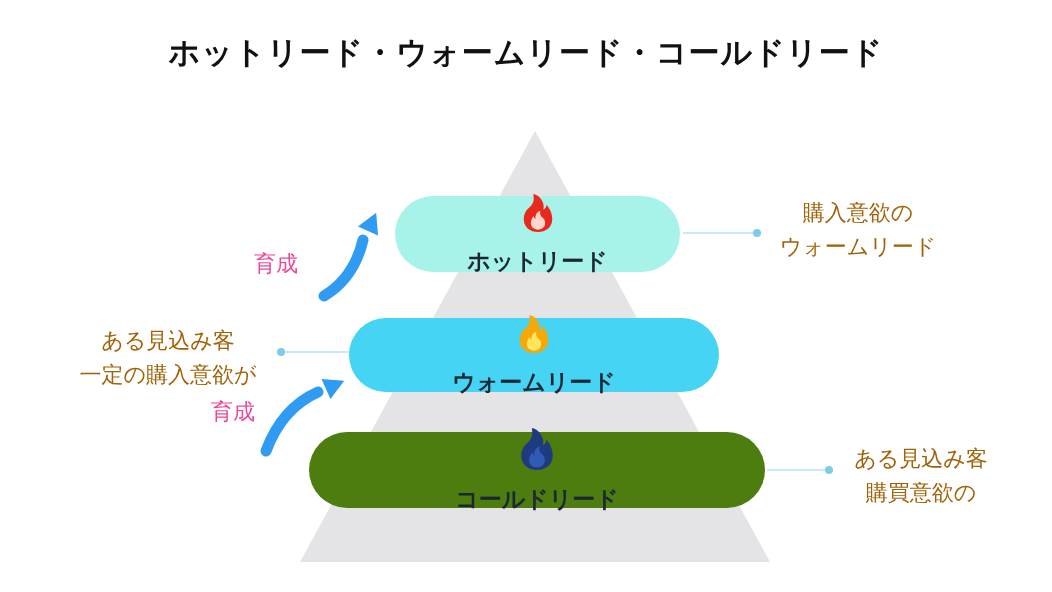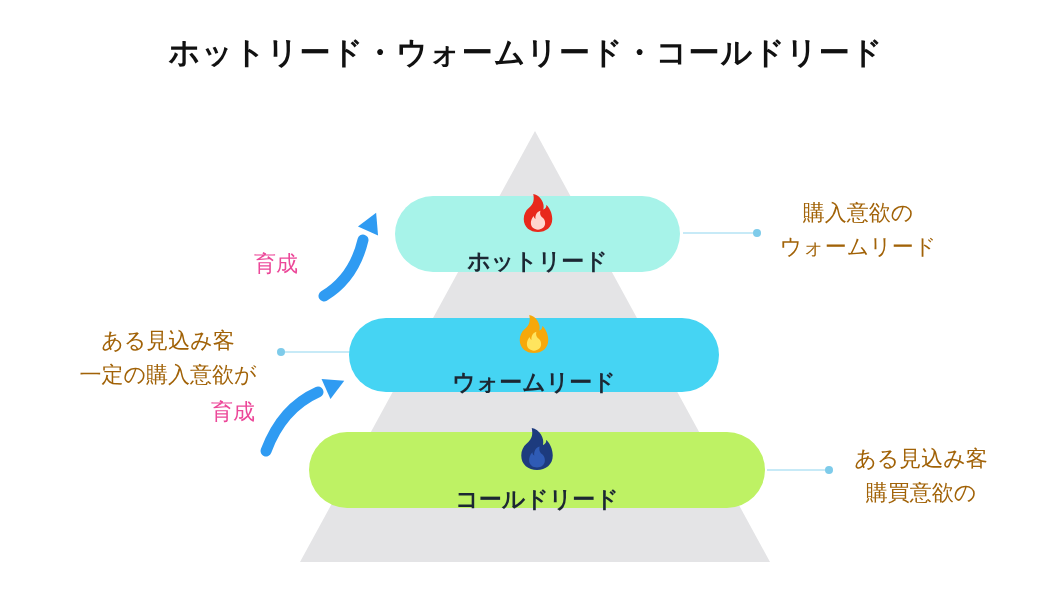--- a/index.html
+++ b/index.html
@@ -75,21 +75,21 @@
   </div>
 
   <div class="pill pill-warm" style="background: rgb(69, 212, 243); text-align: right;">
     <svg class="flame" viewBox="0 0 16 16" aria-hidden="true">
       <path d="M8 16c3.314 0 6-2 6-5.5 0-1.5-.5-4-2.5-6 .25 1.5-1.25 2-1.25 2C11 4 9 .5 6 0c.357 2 .5 4-2 6-1.25 1-2 2.729-2 4.5C2 14 4.686 16 8 16z" fill="#f6a80b"></path>
       <path d="M8 15c-1.657 0-3-1-3-2.75 0-.75.25-2 1.25-3C6.125 10 7 10.5 7 10.5c-.375-1.25.5-3.25 2-3.5-.179 1-.25 2 1 3 .625.5 1 1.364 1 2.25C11 14 9.657 15 8 15z" fill="#ffe45e"></path>
     </svg>
     <span class="pill-label">ウォームリード</span>
   </div>
 
-  <div class="pill pill-cold" style="background: #bef264;">
+  <div class="pill pill-cold" style="background: #4d7c0f;">
     <svg class="flame" viewBox="0 0 16 16" aria-hidden="true">
       <path d="M8 16c3.314 0 6-2 6-5.5 0-1.5-.5-4-2.5-6 .25 1.5-1.25 2-1.25 2C11 4 9 .5 6 0c.357 2 .5 4-2 6-1.25 1-2 2.729-2 4.5C2 14 4.686 16 8 16z" fill="#1d3b7e"></path>
       <path d="M8 15c-1.657 0-3-1-3-2.75 0-.75.25-2 1.25-3C6.125 10 7 10.5 7 10.5c-.375-1.25.5-3.25 2-3.5-.179 1-.25 2 1 3 .625.5 1 1.364 1 2.25C11 14 9.657 15 8 15z" fill="#2f5bb5"></path>
     </svg>
     <span class="pill-label">コールドリード</span>
   </div>
 
   <div class="note note-hot">
     <div>購入意欲の</div>
     <div>ウォームリード</div>

